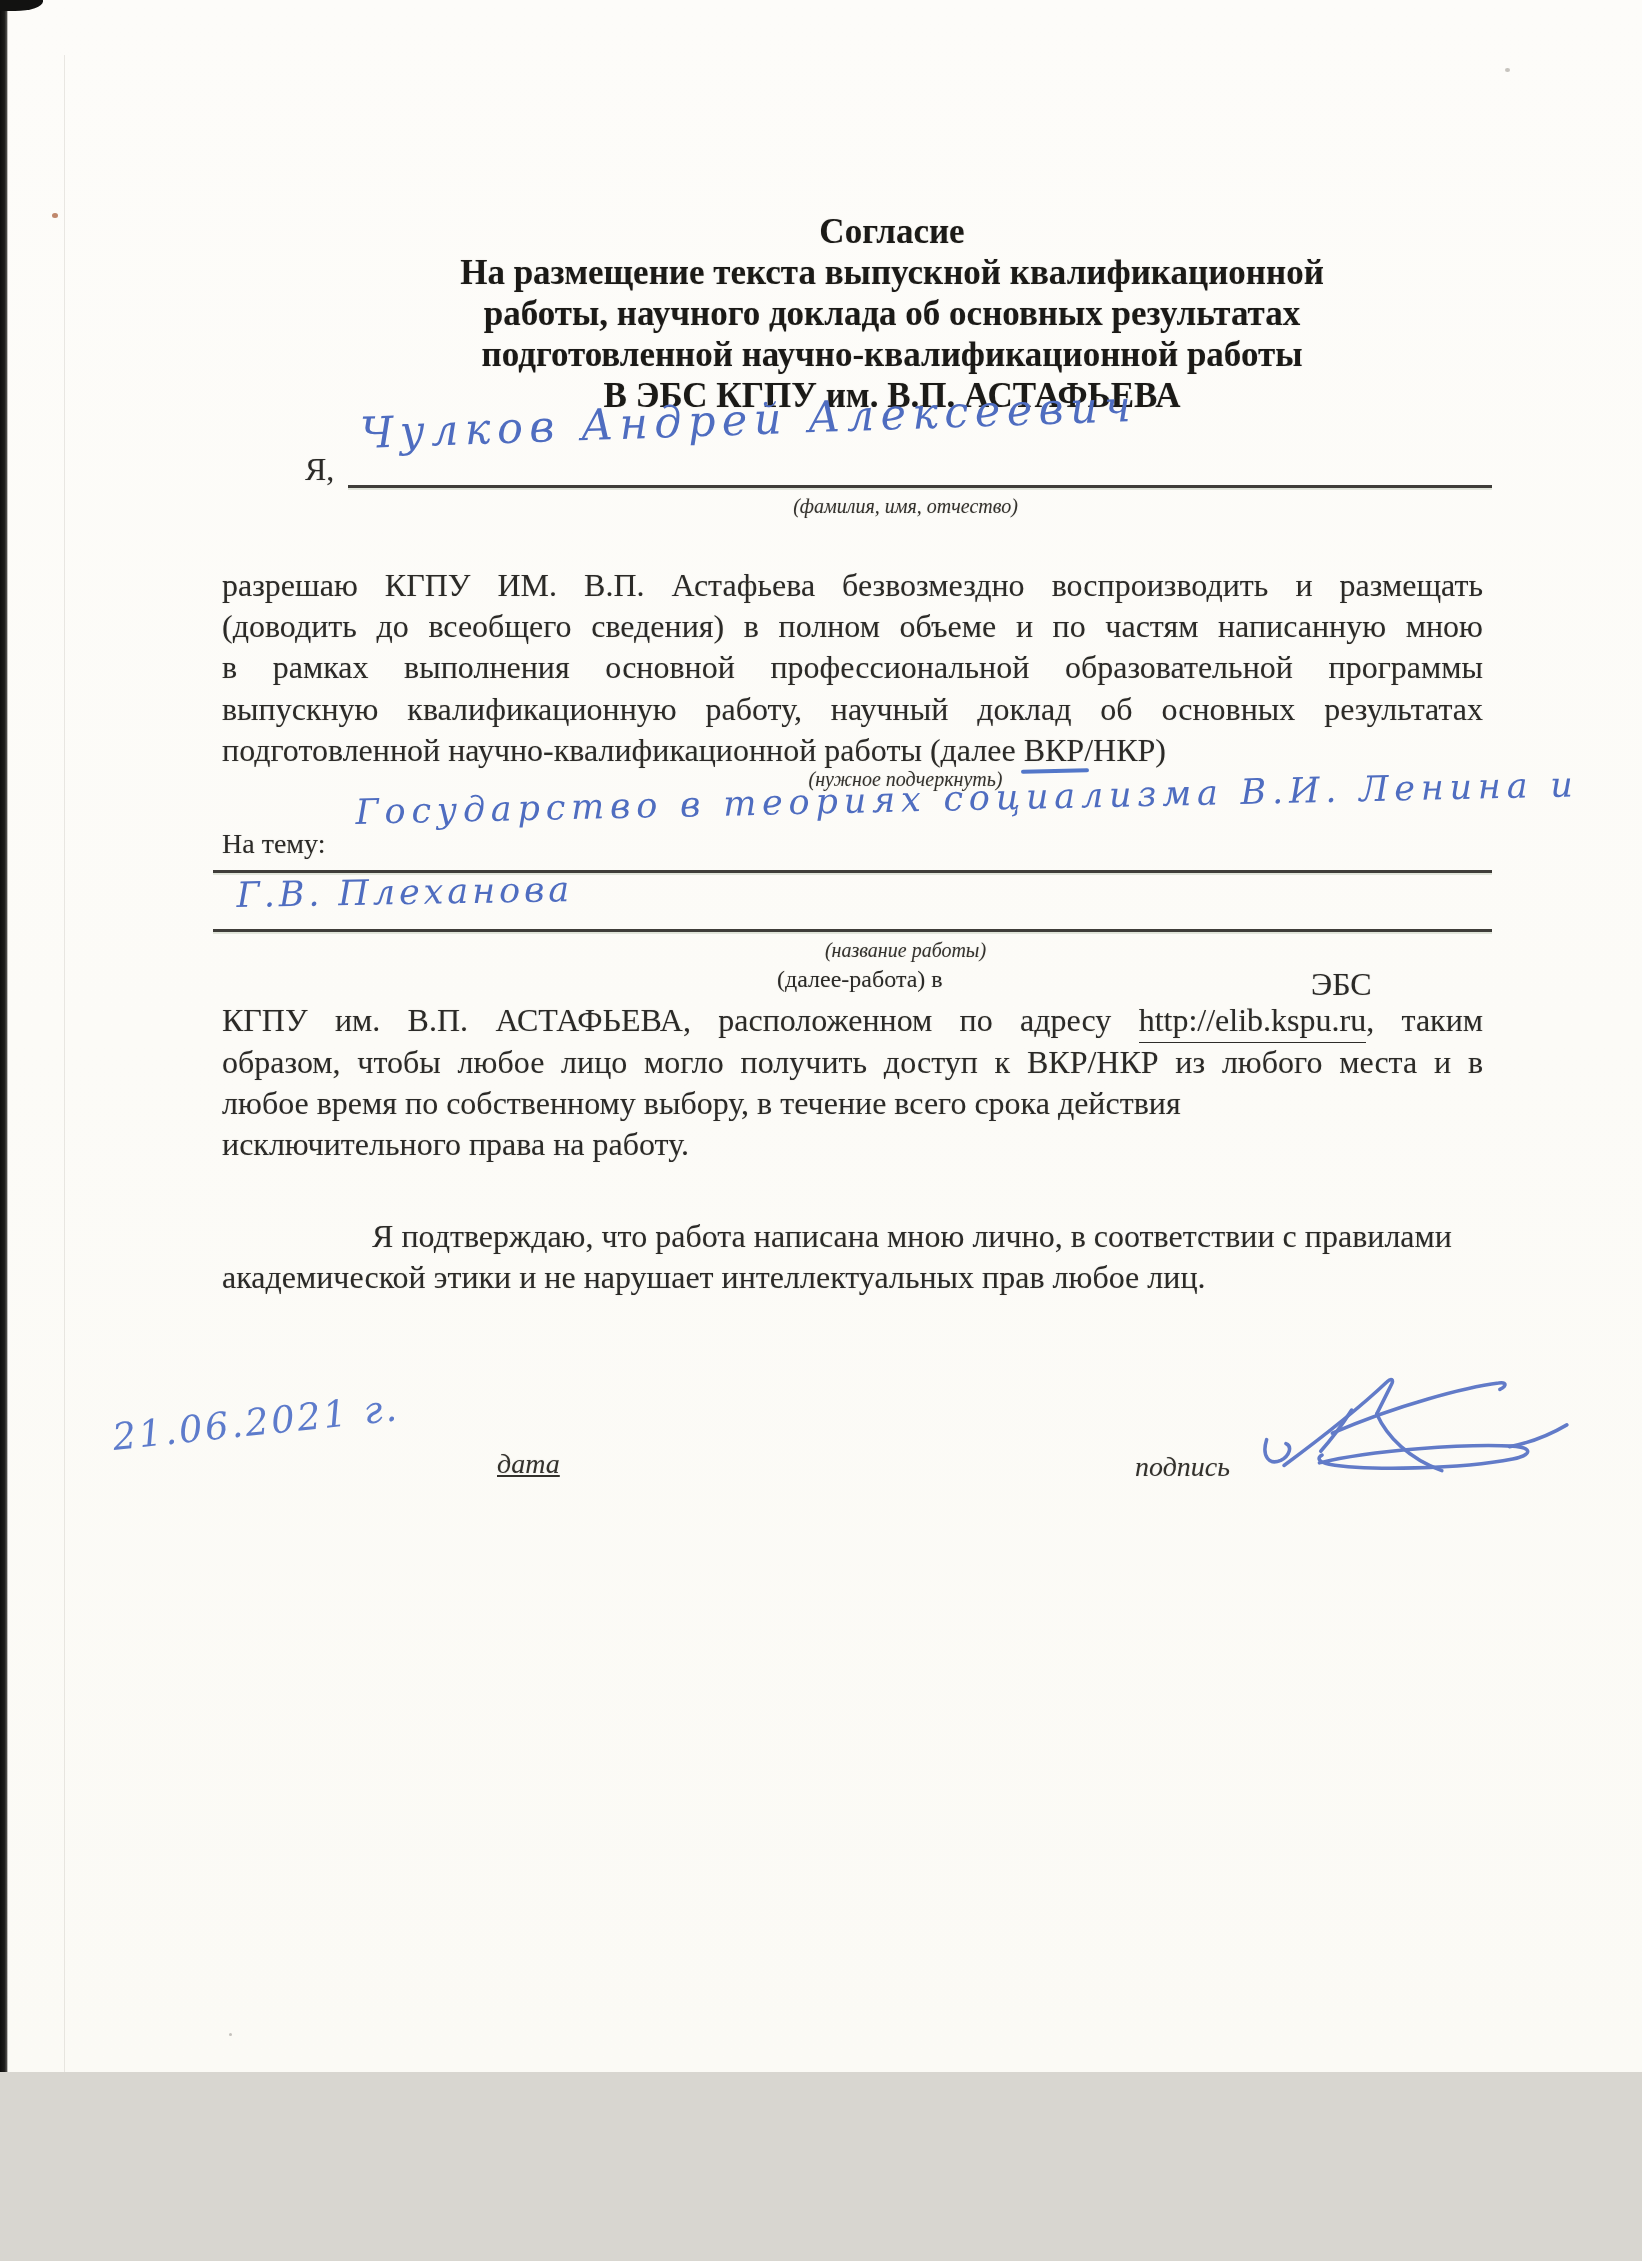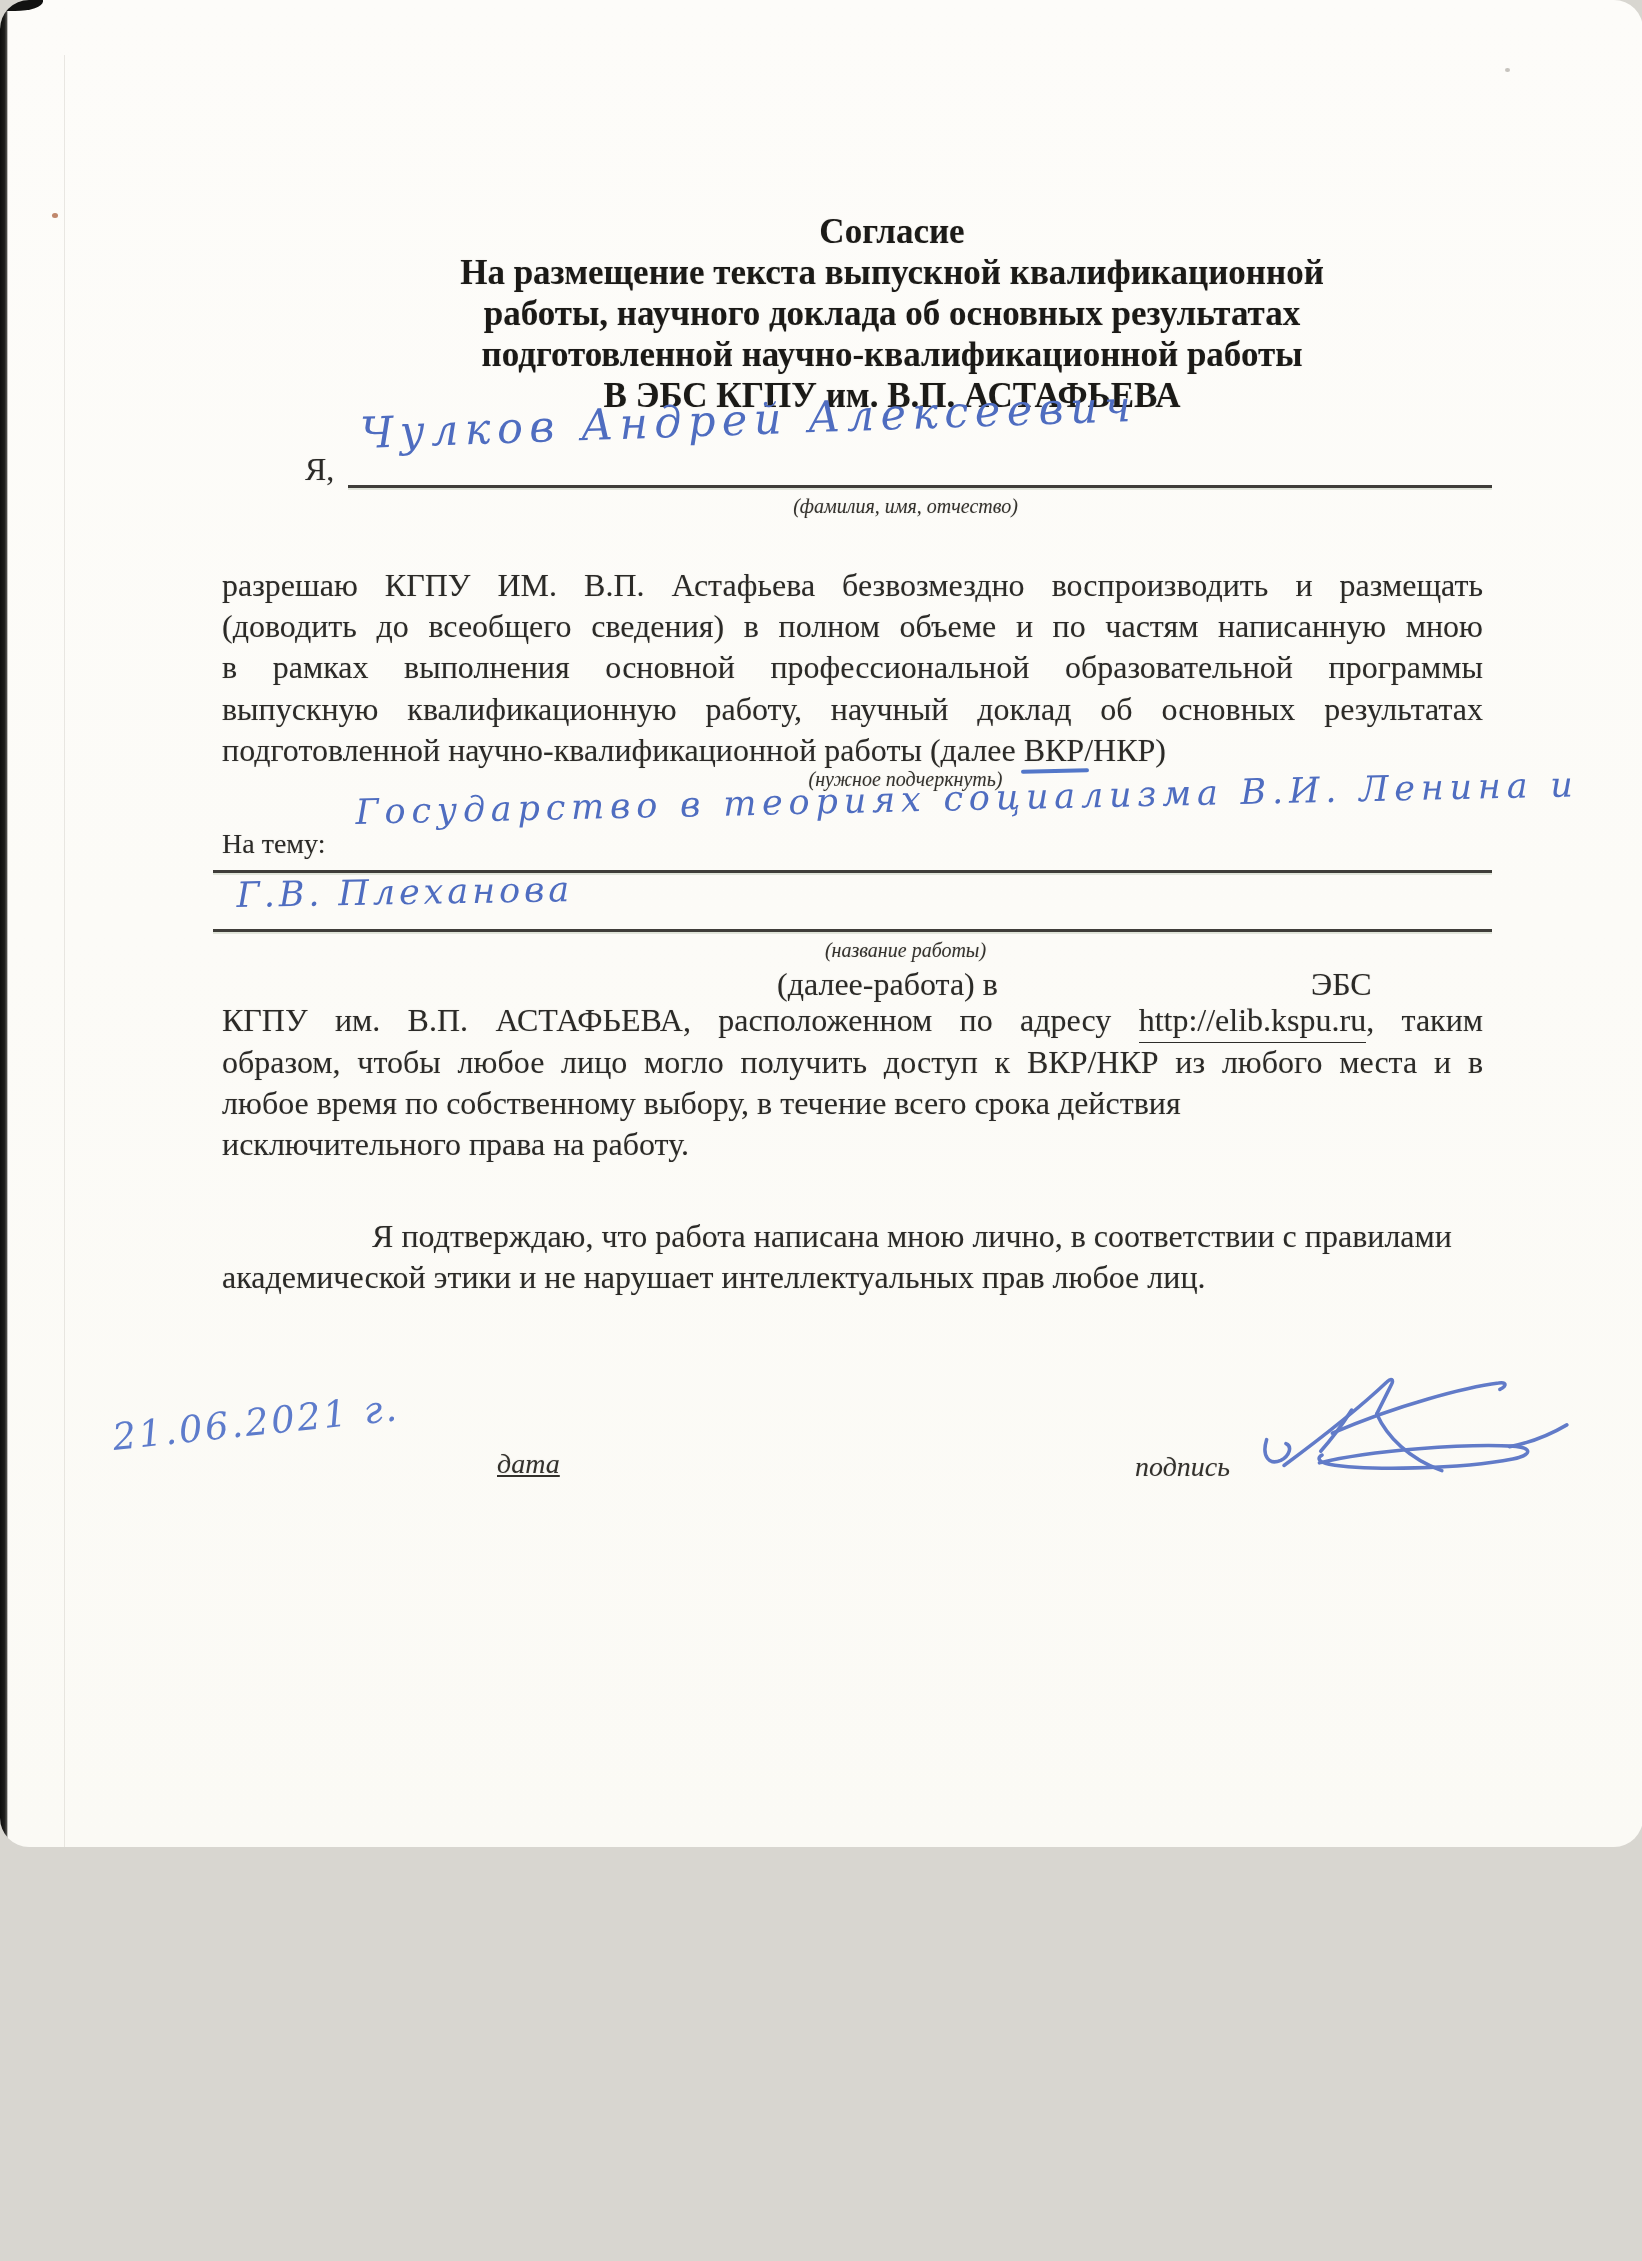--- a/index.html
+++ b/index.html
@@ -4,27 +4,26 @@
 <style>
   :root{
     --ink:#2b2a27;
     --handwriting-blue:#4f6dc0;
     --paper:#fcfbf7;
     --scan-edge:#141413;
   }
   html,body{margin:0;padding:0;background:#d8d6d0;}
   .page{
     position:relative;
-    width:1643px;height:1847px;
+    width:1643px;height:2072px;
     background:linear-gradient(180deg,#fdfcf9 0%,#fbfaf5 100%);
     font-family:"Liberation Serif", serif;
     color:var(--ink);
     overflow:hidden;
     text-shadow:0 0 1.3px rgba(60,56,50,.22);
-    border-radius:29px;
   }
   .abs{position:absolute;}
 
   
   .edge-left{left:0;top:0;width:8.4px;height:2261px;
     background:linear-gradient(to right,#0e0e0d 0%,#1d1d1b 55%,#4a4946 82%,rgba(90,88,84,0) 100%);}
   .corner-blob{left:0;top:0;width:43px;height:11px;background:#121211;border-bottom-right-radius:28px 9.7px;}
   .edge-nub{left:0;top:2189px;width:13.5px;height:46px;background:#171716;border-radius:0 7.7px 7.7px 0;}
   .crease{left:64px;top:55px;width:1.3px;height:2206px;background:rgba(110,104,92,.14);}
   .speck-a{left:52px;top:213px;width:5.8px;height:5.2px;background:#b06a49;border-radius:50%;opacity:.8;}
@@ -61,21 +60,21 @@
   .u-blue{position:relative;}
   .u-blue::after{content:"";position:absolute;left:-2.6px;right:-5.2px;bottom:-5.2px;height:3.9px;
     background:#5377c9;border-radius:2.6px;transform:rotate(-1.4deg);}
   .cap-under{top:768px;}
 
   .lbl-topic{left:222px;top:828px;font-size:28px;}
   .rule-topic1{left:213px;top:870px;width:1279px;}
   .rule-topic2{left:213px;top:929px;width:1279px;}
   .cap-work{top:939px;}
 
-  .loc-left{left:777px;top:966px;font-size:32px;}
+  .loc-left{left:777px;top:966px;font-size:24px;}
   .loc-right{left:1311px;top:966px;font-size:32px;}
 
   .p2-l1{top:1002px;} .p2-l2{top:1044px;} .p2-l3{top:1085px;} .p2-l4{top:1126px;}
   .u-ink{border-bottom:1.9px solid #2e2d2a;padding-bottom:4px;}
 
   .p3-l1{top:1218px;text-indent:85px;width:1295px;text-align:center;}
   .p3-l2{top:1259px;}
 
   .lbl-date{left:497px;top:1448px;font-size:28px;font-style:italic;color:#33312c;text-decoration:underline;}
   .lbl-sign{left:1135px;top:1451px;font-size:28px;font-style:italic;color:#33312c;}

